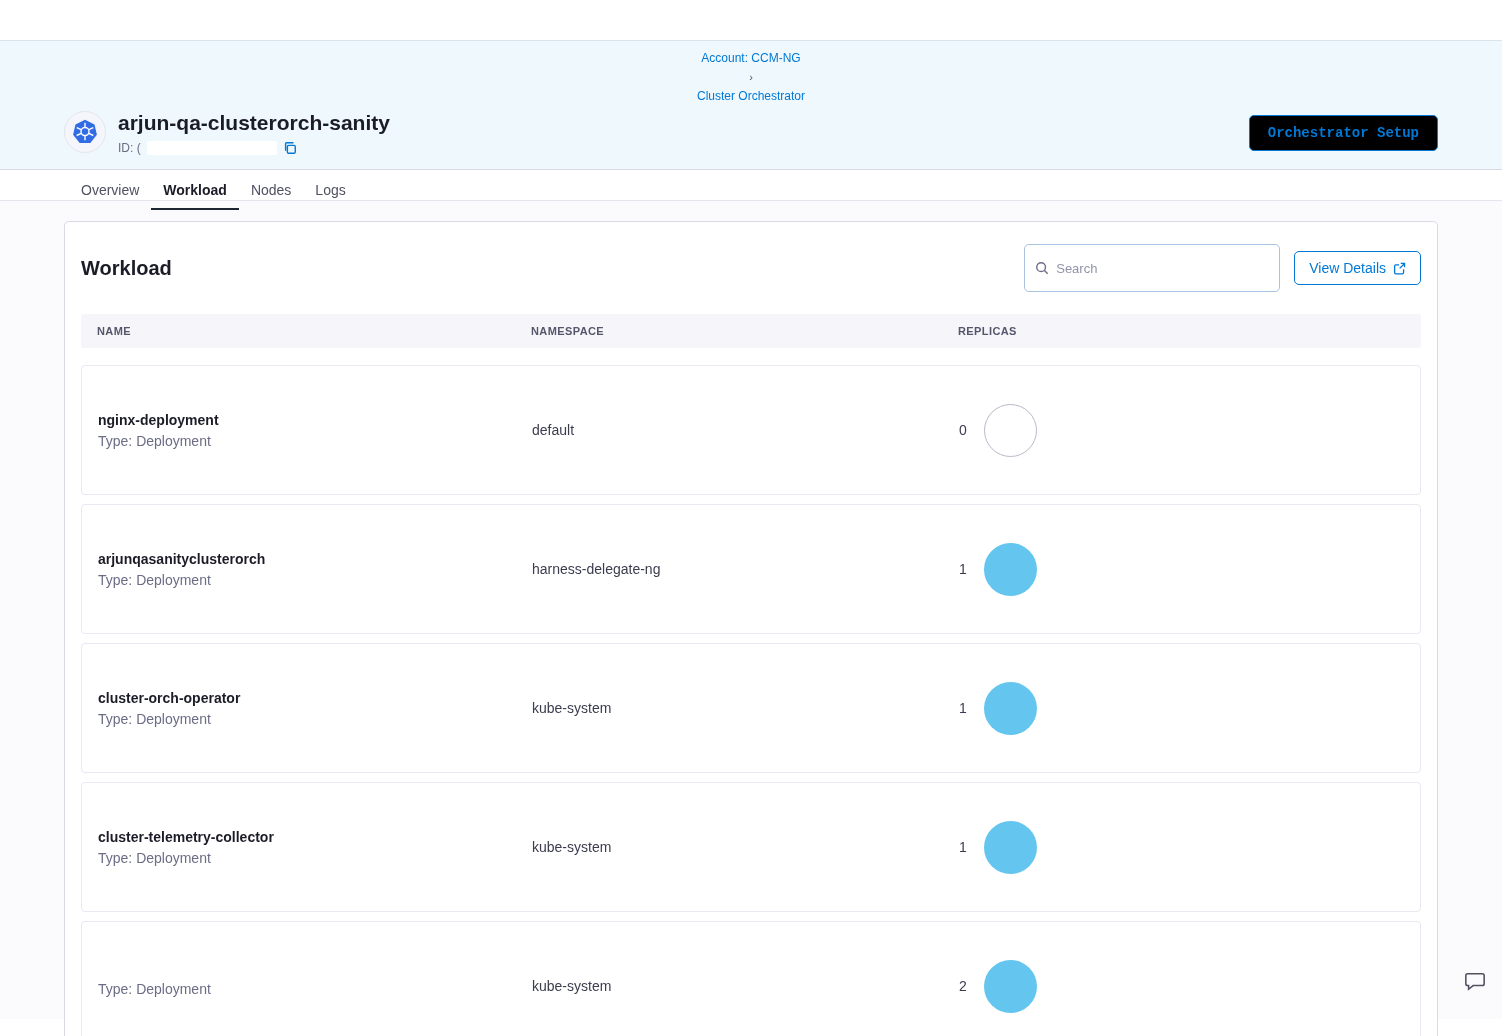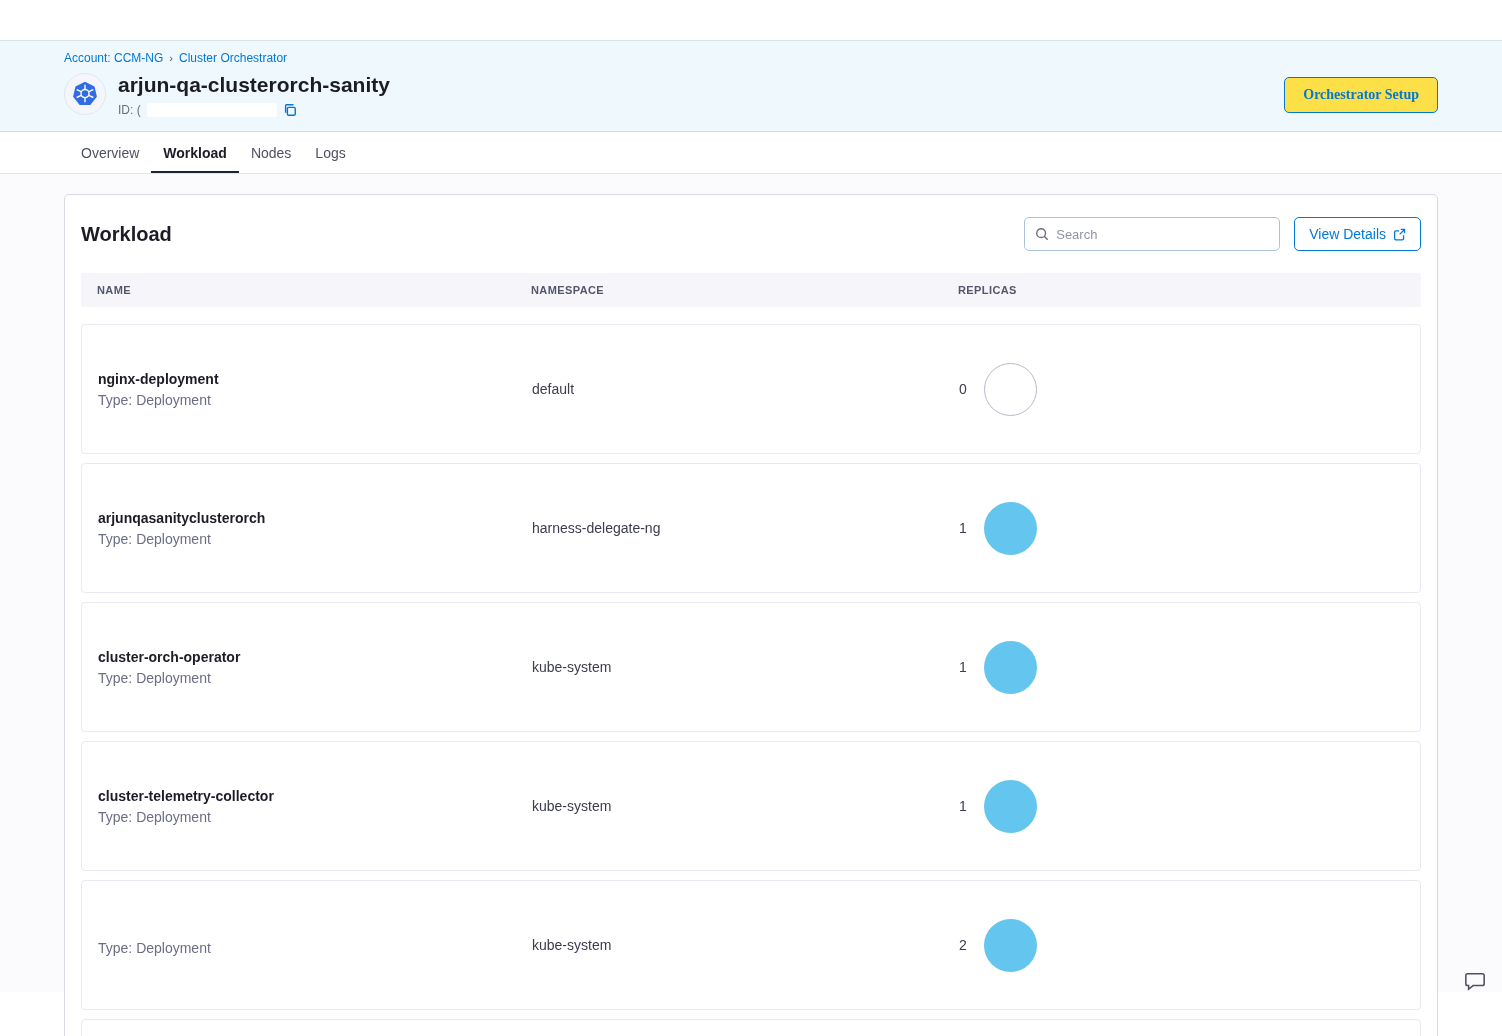--- a/index.html
+++ b/index.html
@@ -10,62 +10,62 @@
     color: #22222a;
   }
   
   .top-spacer { height: 40px; background: #ffffff; }
   .header-band {
     background: #eff8fd;
     border-top: 1px solid #dbe2ea;
     border-bottom: 1px solid #d9dae5;
     padding: 10px 64px 14px 64px;
   }
-  .breadcrumb { font-size: 12px; color: #0278d5; display: flex; align-items: center; gap: 6px; }
+  .breadcrumb { font-size: 12px; color: #0278d5; display: flex; align-items: center; gap: 6px; flex-direction: column; }
   .breadcrumb .crumb { cursor: pointer; }
   .breadcrumb .chev { color: #4f5162; font-size: 11px; }
   .header-main { display: flex; align-items: flex-start; justify-content: space-between; margin-top: 8px; }
   .title-group { display: flex; align-items: flex-start; gap: 12px; }
   .k8s-avatar {
     width: 42px; height: 42px; border-radius: 50%;
     background: #f4f6fb; border: 1px solid #e2e6ee;
     display: flex; align-items: center; justify-content: center;
     flex: 0 0 auto;
   }
   .title-block .page-title { font-size: 21px; font-weight: bold; color: #1c1c28; }
   .id-row { display: flex; align-items: flex-start; gap: 6px; margin-top: 6px; font-size: 12px; color: #6b6d85; }
   .id-redacted { display: inline-block; width: 130px; height: 14px; background: #ffffff; border-radius: 2px; }
   .setup-btn {
-    background: #fde047; border: 1px solid #0278d5; color: #0278d5;
+    background: #000000; border: 1px solid #0278d5; color: #0278d5;
     font-weight: bold; font-size: 14px; padding: 9px 18px; border-radius: 5px;
     cursor: pointer; margin-top: 4px;
-    font-family: Liberation Serif, serif;
+    font-family: Liberation Mono, monospace;
   }
   
   .tabs-bar {
-    display: flex; align-items: center; padding-left: 69px;
-    border-bottom: 1px solid #e3e4ec; background: #ffffff; height: 42px;
+    display: flex; align-items: flex-start; padding-left: 69px;
+    border-bottom: 1px solid #e3e4ec; background: #ffffff; height: 31px;
   }
   .tab {
     padding: 12px 12px 10px 12px; font-size: 14px; color: #4f5162; cursor: pointer;
     border-bottom: 2px solid transparent;
   }
   .tab.active { color: #1c1c28; font-weight: bold; border-bottom-color: #1c2633; }
   
   .main-area { background: #fbfbfd; padding: 20px 64px 0 64px; height: 818px; }
   .card {
     background: #ffffff; border: 1px solid #d9dae5; border-radius: 5px;
     padding: 22px 16px 16px 16px; height: 1200px;
   }
   .card-header { display: flex; align-items: center; justify-content: space-between; }
   .card-title { font-size: 20px; font-weight: bold; color: #1c1c28; }
   .card-actions { display: flex; align-items: center; gap: 14px; }
   .search-box {
     display: flex; align-items: center; gap: 7px;
-    width: 256px; height: 34px; padding: 16px 10px;
+    width: 256px; height: 48px; padding: 16px 10px;
     background: #ffffff; border: 1px solid #a9c2e0; border-radius: 5px;
   }
   .search-box input {
     border: none; outline: none; flex: 1; font-size: 13px; color: #22222a;
     font-family: "Liberation Sans", sans-serif; background: transparent;
   }
   .search-box input::placeholder { color: #9293ab; }
   .view-details-btn {
     display: flex; align-items: center; gap: 7px;
     background: #ffffff; border: 1px solid #0278d5; color: #0278d5;

